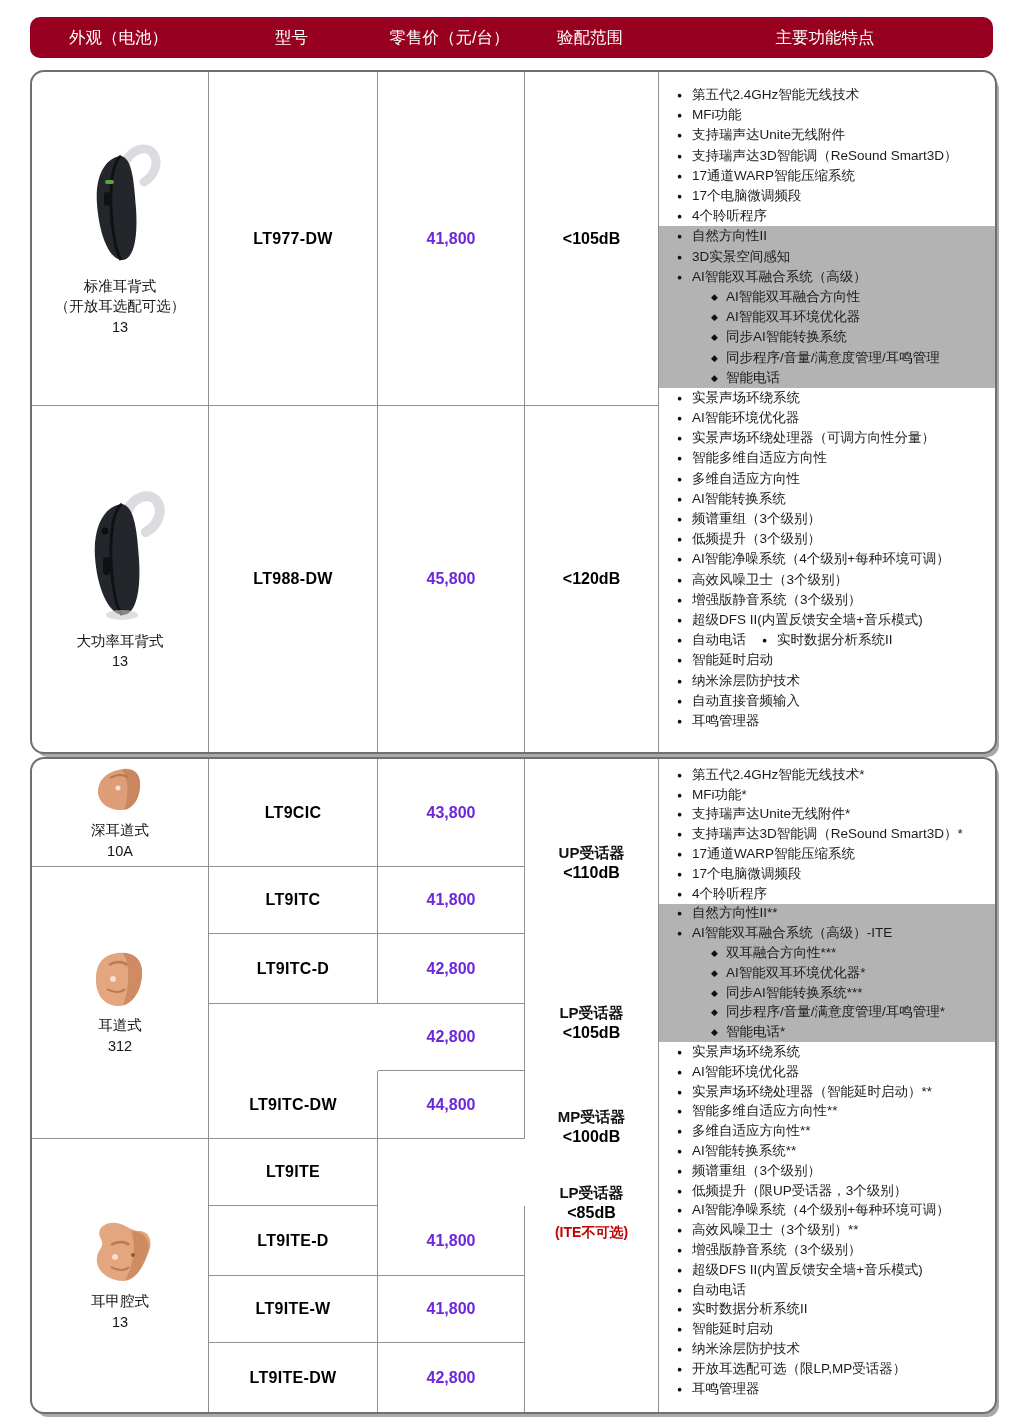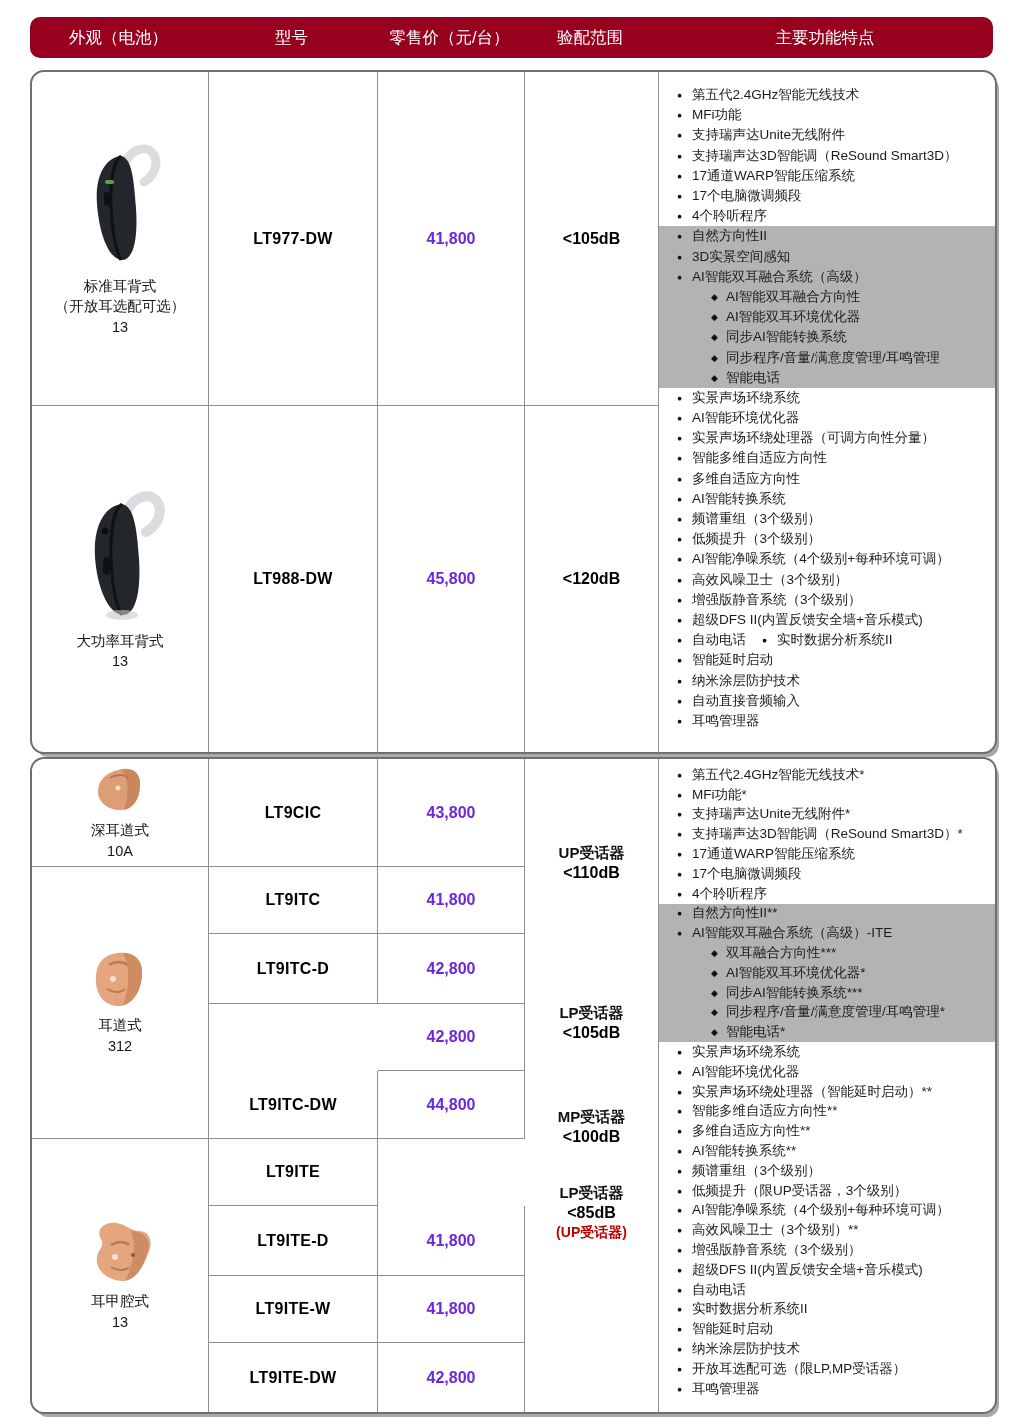--- a/index.html
+++ b/index.html
@@ -314,21 +314,21 @@
           <div class="rl">LP受话器</div>
           <div class="rv">&lt;105dB</div>
         </div>
         <div class="rgroup" style="top: 324px; margin-top: 24px;">
           <div class="rl">MP受话器</div>
           <div class="rv">&lt;100dB</div>
         </div>
         <div class="rgroup" style="top: 424px;">
           <div class="rl">LP受话器</div>
           <div class="rv">&lt;85dB</div>
-          <div class="rnote">(UP受话器)</div>
+          <div class="rnote">(ITE不可选)</div>
         </div>
       </div>
 
     <div class="cell features" style="grid-column:5;grid-row:1/10">
         <div class="fline">
           <span class="bu">●</span>
           <span>第五代2.4GHz智能无线技术*</span>
         </div>
         <div class="fline">
           <span class="bu">●</span>

